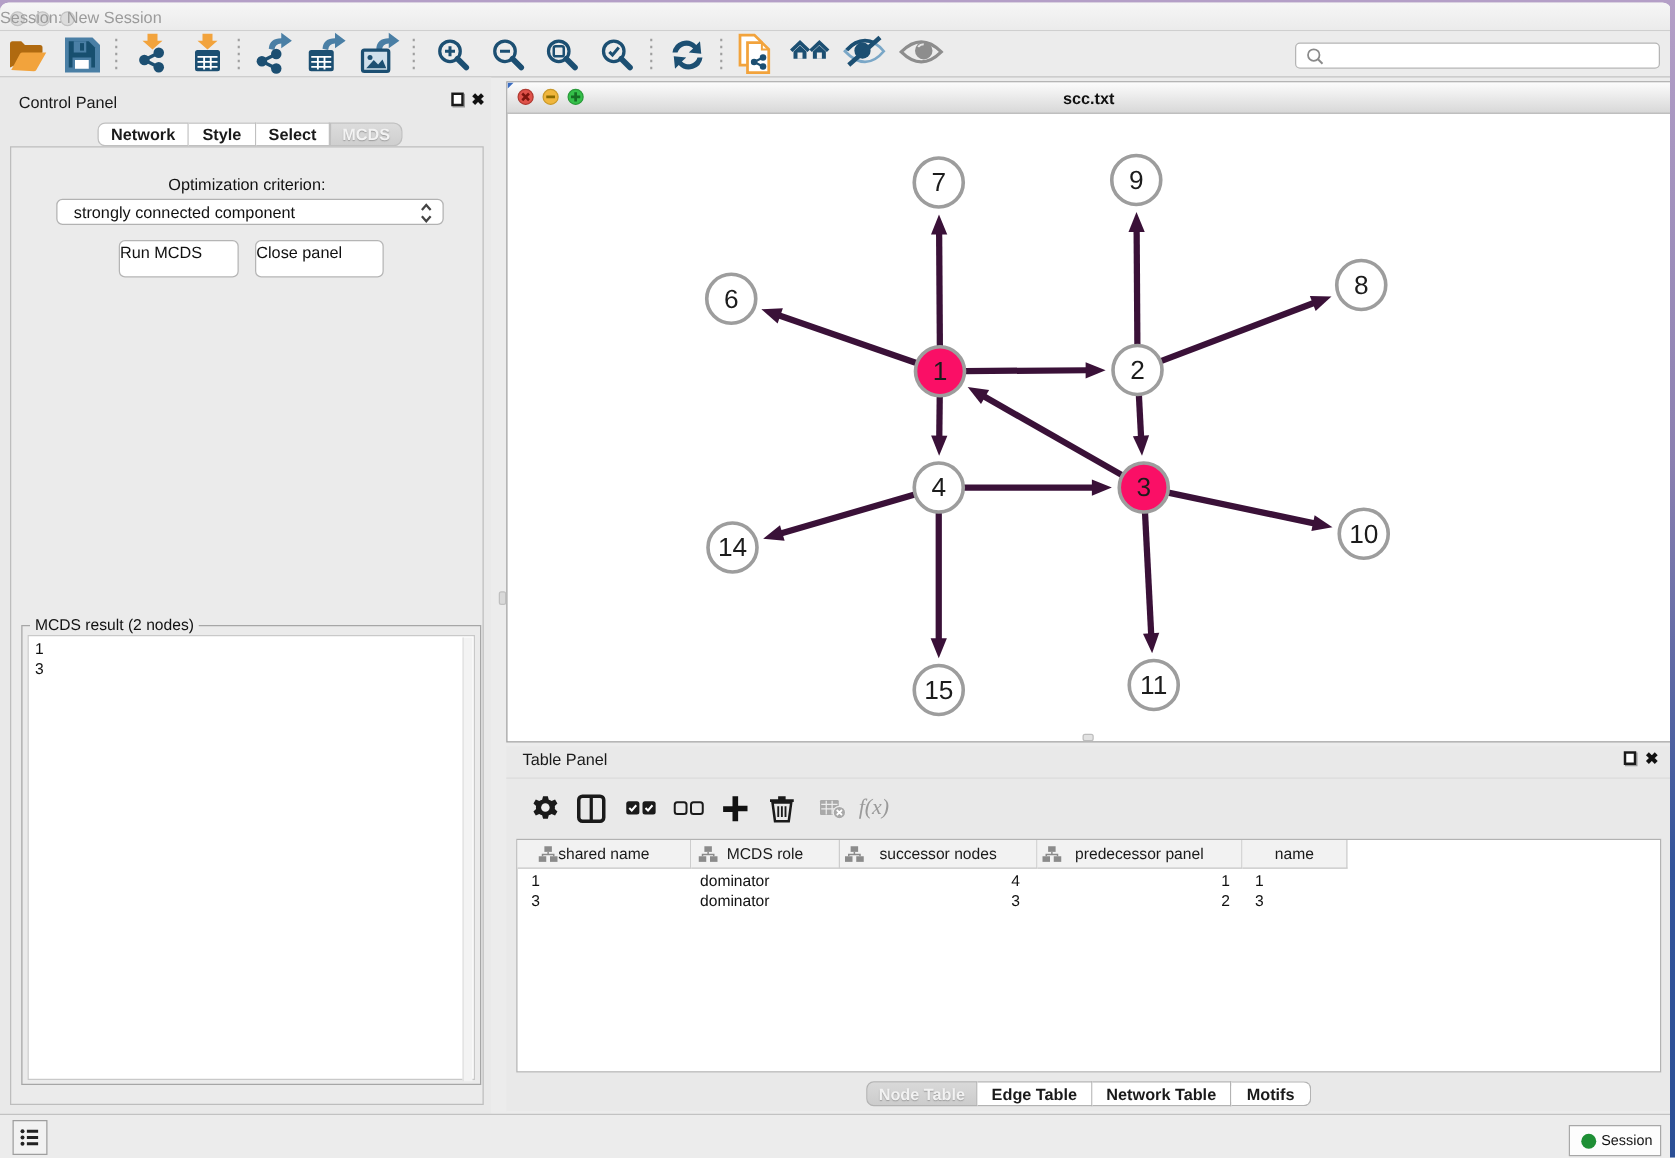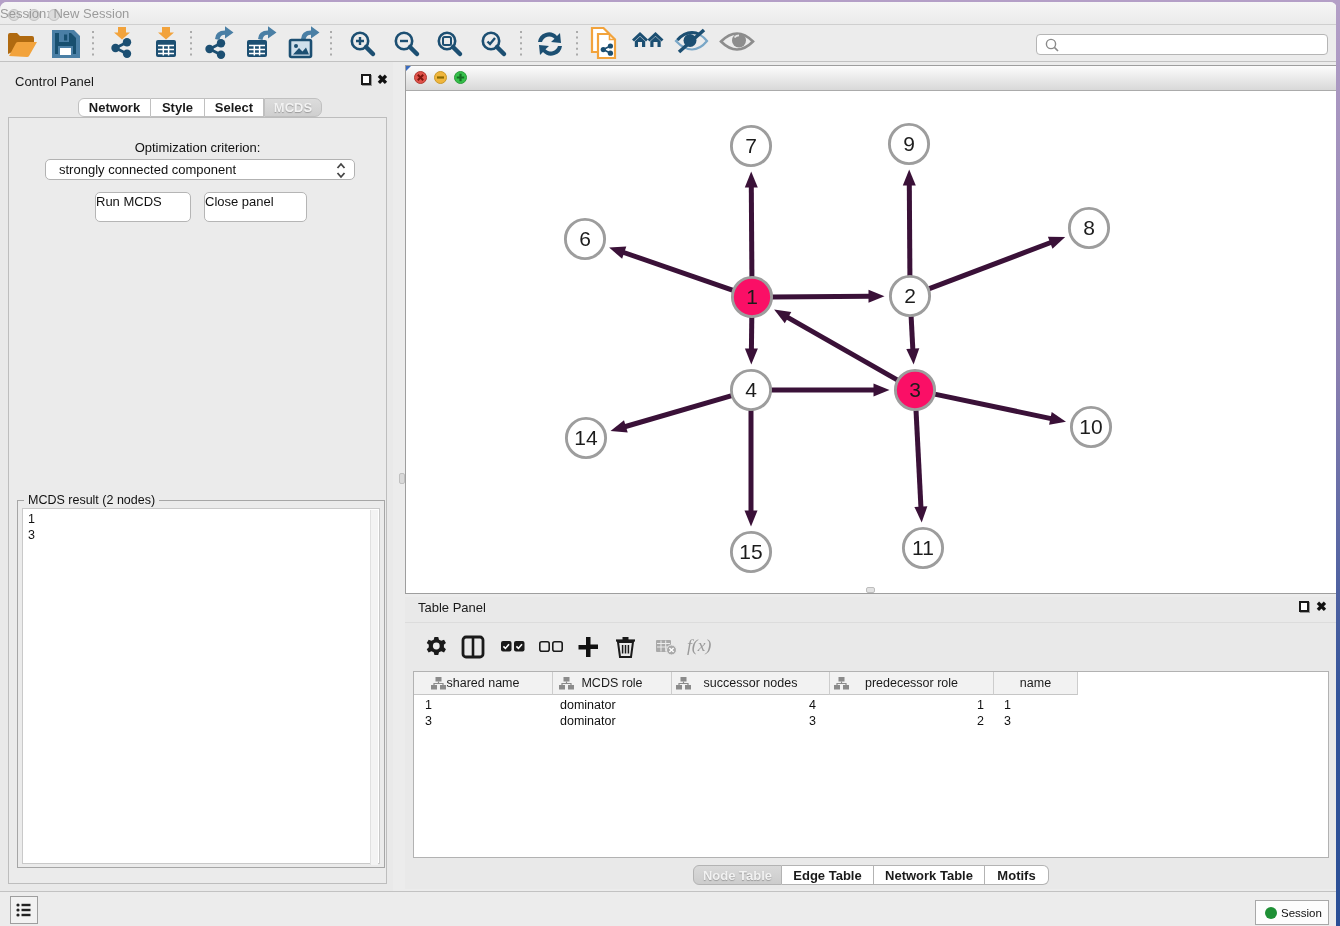--- a/index.html
+++ b/index.html
@@ -221,20 +221,21 @@
       <div class="mac" style="left:28px;background:#f0b63c;border:1px solid #c9992a">
           <svg width="11" height="11">
             <path d="M2 5.5 h7" stroke="#8a6a00" stroke-width="2.2"></path>
           </svg>
         </div>
       <div class="mac" style="left:48px;background:#35c04a;border:1px solid #2a9a3a">
           <svg width="11" height="11">
             <path d="M5.5 1.8 v7.4 M1.8 5.5 h7.4" stroke="#156f24" stroke-width="2.2"></path>
           </svg>
         </div>
+      <div class="abs" id="nettext">scc.txt</div>
       <svg width="10" height="10" style="position:absolute;left:0;top:0">
           <path d="M0 0 L5 0 L0 5z" fill="#3a6cc0"></path>
         </svg>
     </div>
     <svg width="930" height="499" style="position:absolute;left:0;top:25px" font-family="&quot;Liberation Sans&quot;,sans-serif">
         <line x1="345.9" y1="186.0" x2="345.3" y2="94.5" stroke="#3a1138" stroke-width="5"></line>
         <polygon points="345.2,80.5 351.8,96.5 338.8,96.5" fill="#3a1138"></polygon>
         <line x1="327.1" y1="199.4" x2="216.3" y2="161.0" stroke="#3a1138" stroke-width="5"></line>
         <polygon points="203.1,156.4 220.3,155.5 216.1,167.8" fill="#3a1138"></polygon>
         <line x1="366.0" y1="205.9" x2="464.5" y2="205.2" stroke="#3a1138" stroke-width="5"></line>
@@ -335,21 +336,21 @@
             <circle cx="15.5" cy="13" r="5" fill="#a9a9a9" stroke="#ececec" stroke-width="1"></circle>
             <path d="M13.4 11 l4.2 4M17.6 11 l-4.2 4" stroke="#fff" stroke-width="1.4"></path>
           </g>
         </g>
       <text x="282" y="54" font-size="17.5" font-style="italic" fill="#9a9a9a" font-family="&quot;Liberation Serif&quot;,serif">f(x)</text>
     </svg>
     <div class="abs" id="ttable">
       <div class="hcell" style="left:0;width:139px">shared name</div>
       <div class="hcell" style="left:139px;width:119px">MCDS role</div>
       <div class="hcell" style="left:258px;width:158px">successor nodes</div>
-      <div class="hcell" style="left:416px;width:164px">predecessor role</div>
+      <div class="hcell" style="left:416px;width:164px">predecessor panel</div>
       <div class="hcell" style="left:580px;width:84px">name</div>
       <svg width="916" height="24" style="position:absolute;left:0;top:0">
         <g transform="translate(17,5)" opacity="0.65">
             <rect x="4.5" y="0" width="6" height="4.5" fill="#555"></rect>
             <rect x="0" y="8" width="6" height="4.5" fill="#555"></rect>
             <rect x="9" y="8" width="6" height="4.5" fill="#555"></rect>
             <path d="M7.5 4.5 v2 M3 8 V6.5 h9 V8" stroke="#555" stroke-width="1.2" fill="none"></path>
           </g>
           <g transform="translate(145,5)" opacity="0.65">
             <rect x="4.5" y="0" width="6" height="4.5" fill="#555"></rect>

